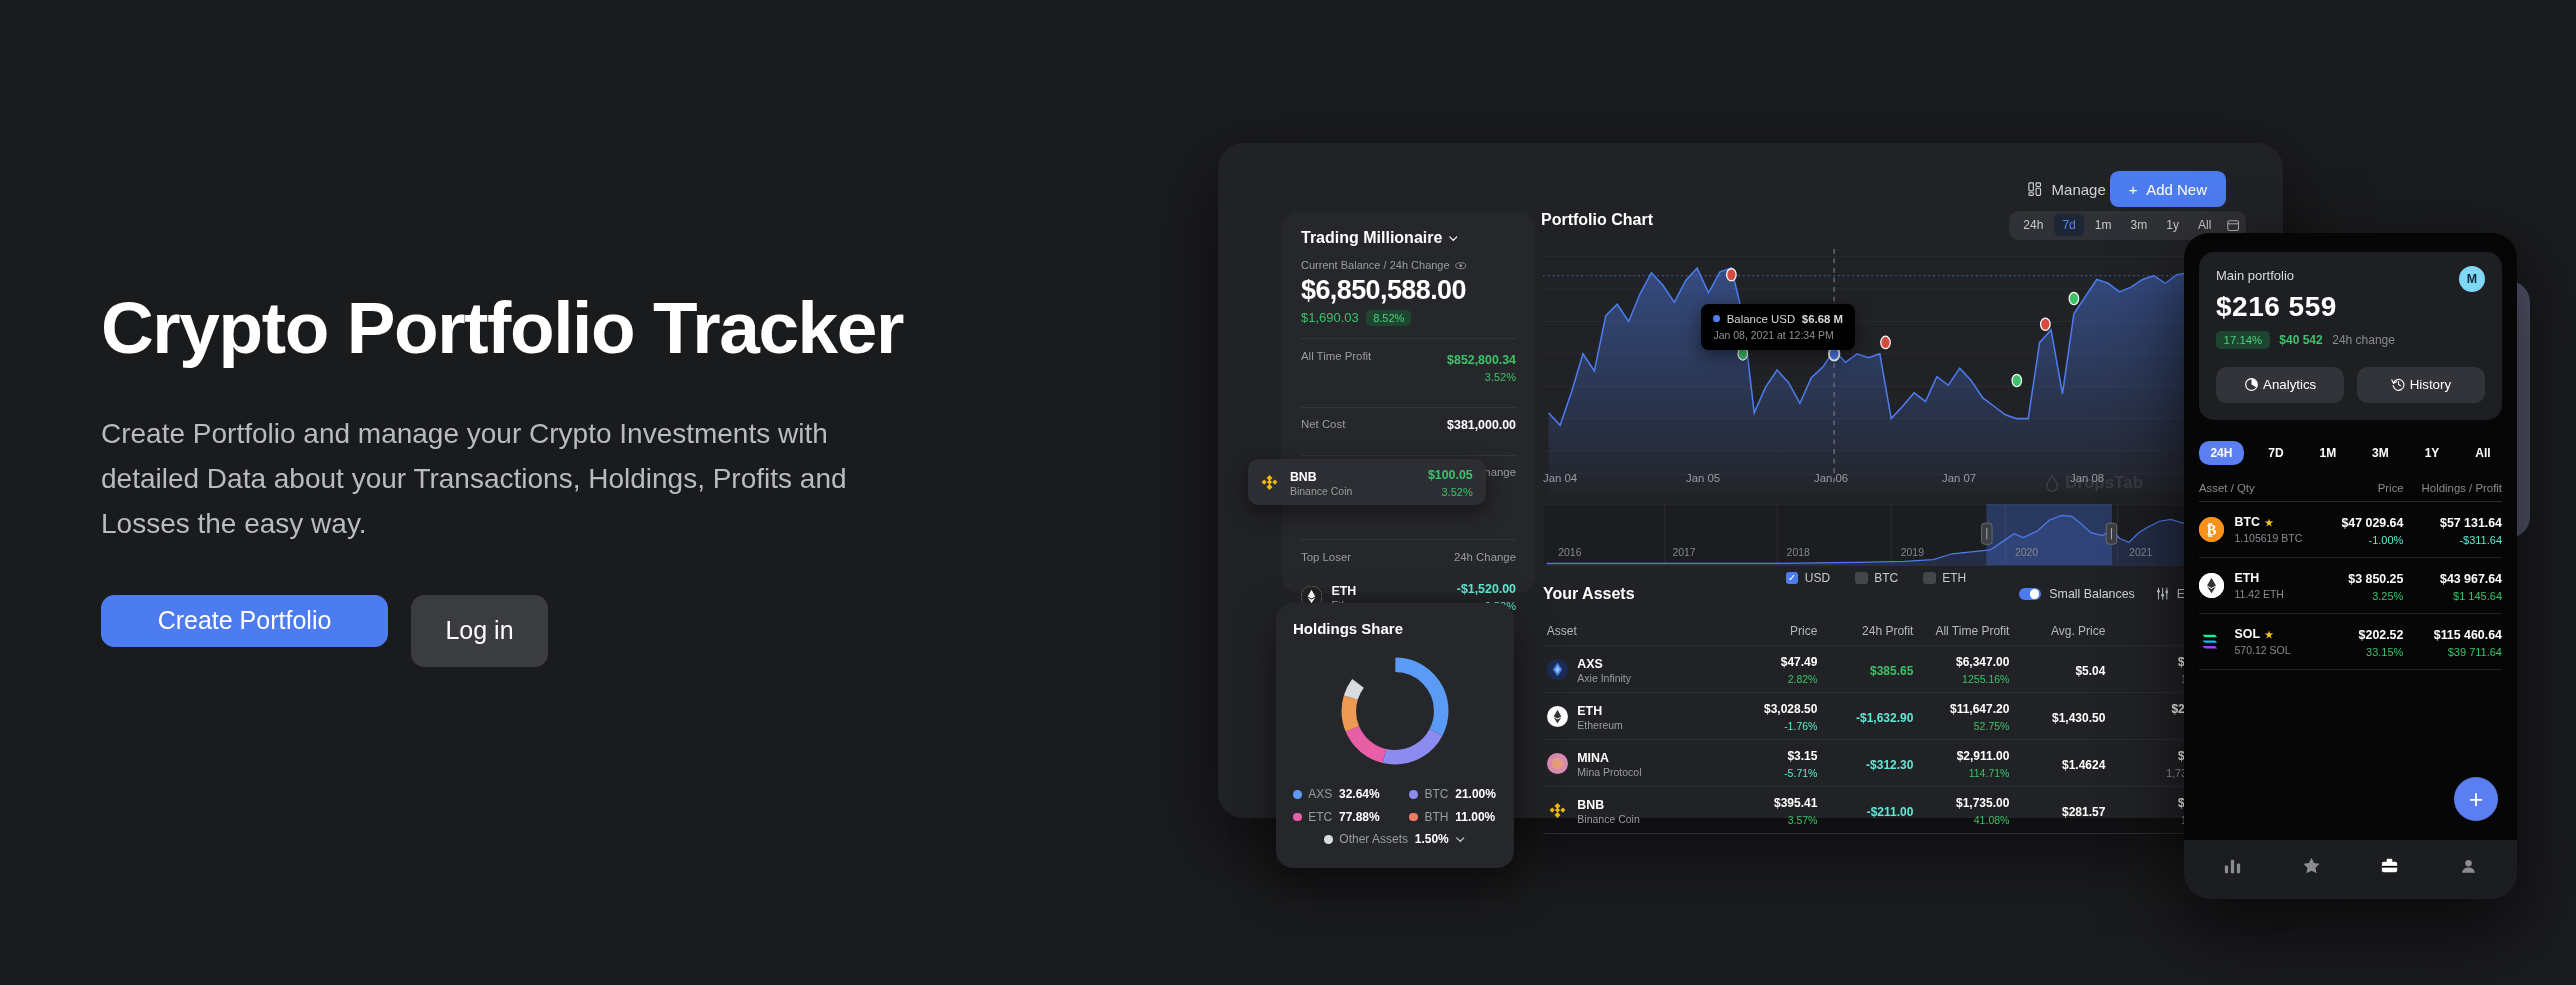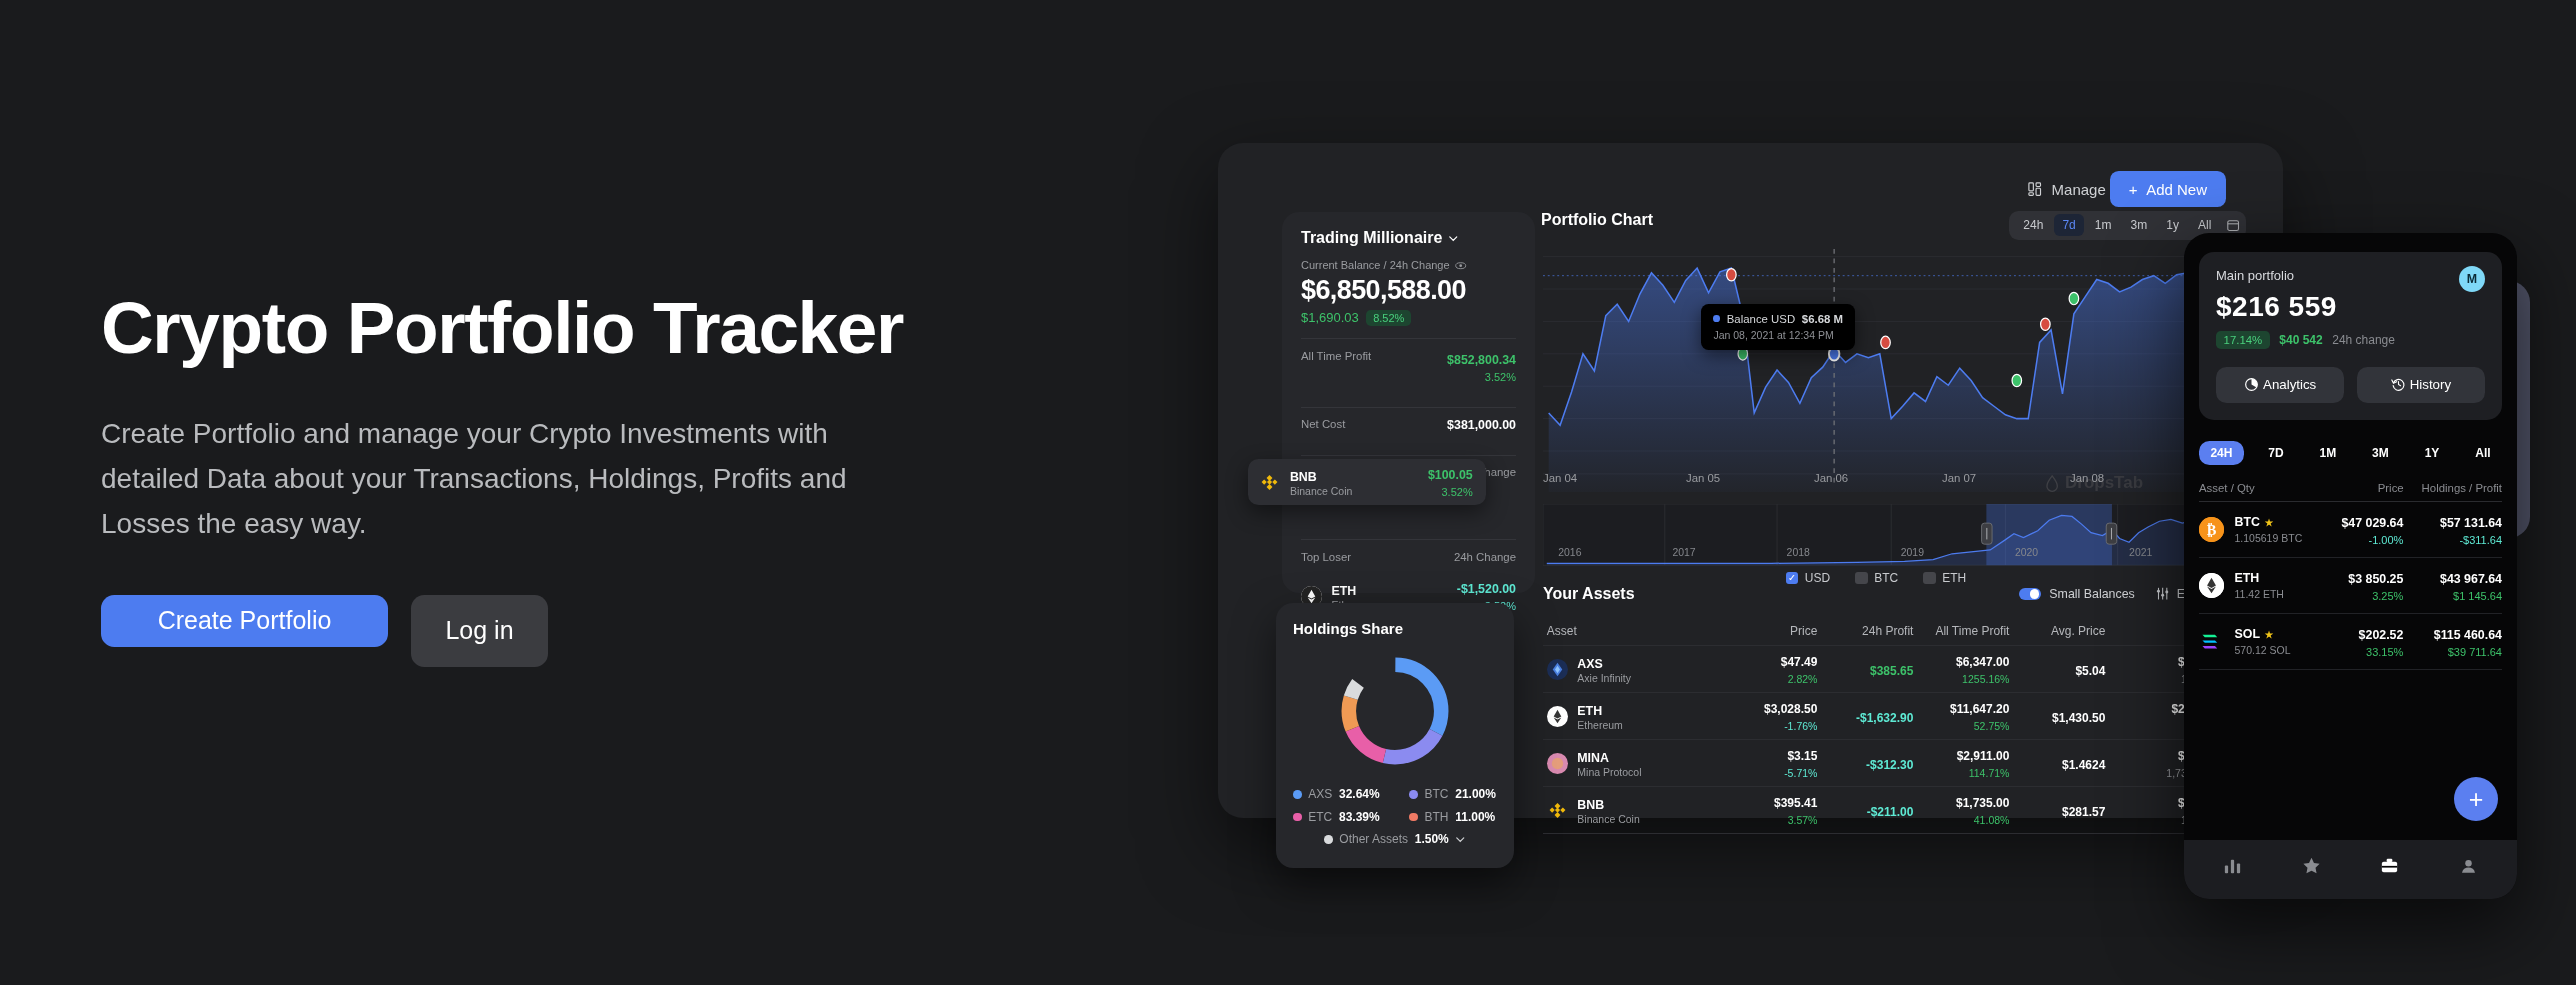--- a/index.html
+++ b/index.html
@@ -298,21 +298,21 @@
       <span class="hs-item">
         <span class="dot" style="background:#8b8bf0"></span>
         <span class="hs-k">BTC</span>
         <span class="hs-v">21.00%</span>
       </span>
     </div>
     <div class="hs-lrow">
       <span class="hs-item">
         <span class="dot" style="background:#e85fa8"></span>
         <span class="hs-k">ETC</span>
-        <span class="hs-v">83.39%</span>
+        <span class="hs-v">77.88%</span>
       </span>
       <span class="hs-item">
         <span class="dot" style="background:#ef7a64"></span>
         <span class="hs-k">BTH</span>
         <span class="hs-v">11.00%</span>
       </span>
     </div>
     <div class="hs-lrow" style="gap:7.6px">
       <span class="hs-item" style="width:auto">
         <span class="dot" style="background:#d9dbdd"></span>

